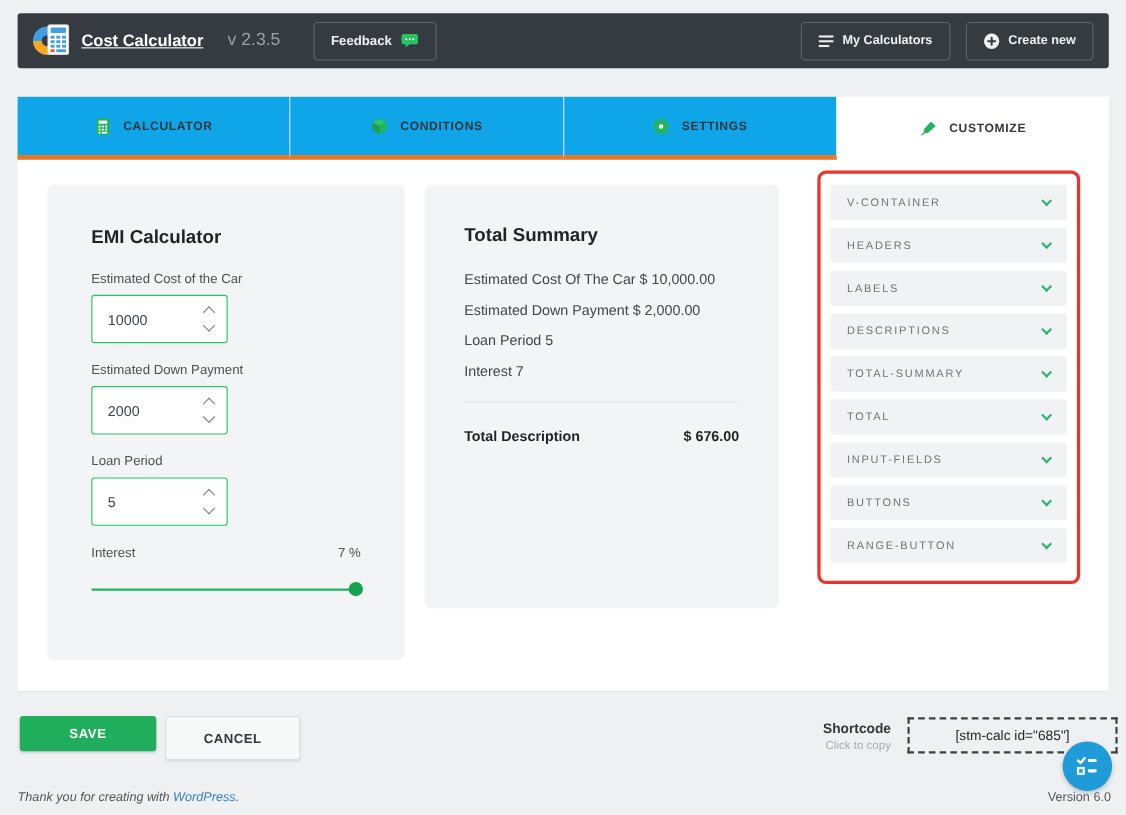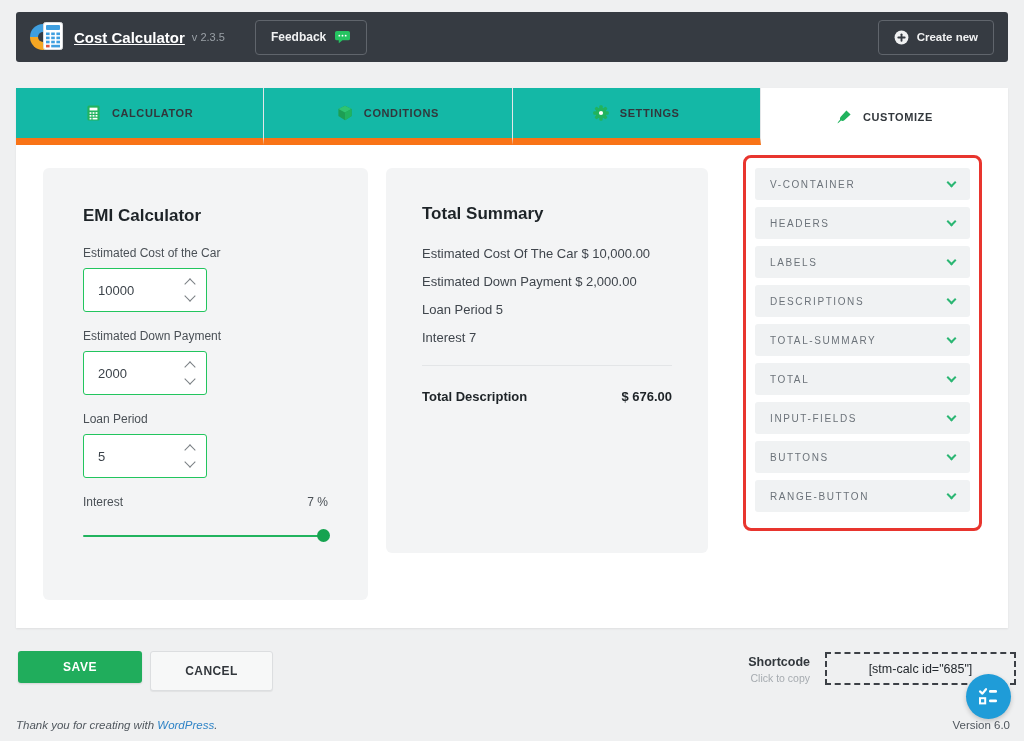--- a/index.html
+++ b/index.html
@@ -6,31 +6,31 @@
   html,body { width:1024px; height:741px; }
   body { font-family:"Liberation Sans", sans-serif; background:#eff0f1; position:relative; overflow:hidden; color:#32373c; }
 
   
   .topbar { position:absolute; left:16px; top:12px; width:992px; height:50px; background:#363b42; border-radius:3px; display:flex; align-items:center; padding:0 14px; }
   .logo { position:relative; width:34px; height:32px; flex:0 0 auto; }
   .logo-ring { position:absolute; left:0; top:3px; width:26px; height:26px; border-radius:50%; background:conic-gradient(from 140deg, #f5a623 0 130deg, #3f9fe0 130deg 240deg, #1fb8a5 240deg 360deg); }
   .logo-hole { position:absolute; left:8px; top:11px; width:10px; height:10px; border-radius:50%; background:#363b42; }
   .logo-calc { position:absolute; left:13px; top:1px; }
   .app-title { color:#fff; font-size:15px; font-weight:bold; margin-left:10px;text-decoration:underline; }
-  .app-version { color:#9aa0a6; font-size:11px; margin-left:7px; }
+  .app-version { color:#9aa0a6; font-size:16px; margin-left:22px; }
   .tb-btn { display:flex; align-items:center; gap:8px; border:1px solid #60656c; border-radius:4px; background:transparent; color:#f0f1f2; font-family:inherit; font-size:12px; font-weight:bold; padding:0 15px; height:35px; cursor:pointer; }
   .feedback-btn { margin-left:30px; }
   .tb-spacer { flex:1; }
   .tb-btn.small { font-weight:600; font-size:11.5px; }
   .tb-btn + .tb-btn.small { margin-left:14px; }
 
   
   .card { position:absolute; left:16px; top:88px; width:992px; height:540px; background:#fff; box-shadow:0 1px 2px rgba(0,0,0,.07); }
   .tabrow { display:flex; height:57px; }
-  .tab { flex:1; display:flex; align-items:center; justify-content:center; gap:11px; background:#14b8a6; border-bottom:7px solid #f97316; border-right:1px solid #e3e6e8; cursor:pointer; }
+  .tab { flex:1; display:flex; align-items:center; justify-content:center; gap:11px; background:#0ea5e9; border-bottom:4px solid #f97316; border-right:1px solid #e3e6e8; cursor:pointer; }
   .tab:last-child { border-right:none; }
   .tab.active { background:#fff; border-bottom:none; }
   .tab-label { font-size:11px; font-weight:bold; letter-spacing:.6px; color:#32373c; }
   .content { position:relative; height:483px; }
 
   
   .panel { position:absolute; background:#f3f4f5; border-radius:6px; }
   .emi-panel { left:27px; top:23px; width:325px; height:432px; padding:38px 40px 0; }
   .panel-title { font-size:17px; font-weight:bold; color:#1d2327; }
   .emi-panel .panel-title { margin-bottom:20px; }
@@ -105,20 +105,28 @@
     <span>Feedback</span>
     <svg width="17" height="15" viewBox="0 0 18 16">
       <path d="M3 1h12a2 2 0 0 1 2 2v6a2 2 0 0 1-2 2H9l-4 3v-3H3a2 2 0 0 1-2-2V3a2 2 0 0 1 2-2z" fill="#25c361"></path>
       <circle cx="5.6" cy="6" r="1" fill="#fff"></circle>
         <circle cx="9" cy="6" r="1" fill="#fff"></circle>
         <circle cx="12.4" cy="6" r="1" fill="#fff"></circle>
     </svg>
   </button>
   <div class="tb-spacer"></div>
   <button class="tb-btn small">
+    <svg width="14" height="11" viewBox="0 0 14 11" fill="#f0f1f2">
+      <rect x="0" y="0" width="14" height="2" rx="1"></rect>
+        <rect x="0" y="4.5" width="14" height="2" rx="1"></rect>
+        <rect x="0" y="9" width="10" height="2" rx="1"></rect>
+    </svg>
+    <span>My Calculators</span>
+  </button>
+  <button class="tb-btn small">
     <svg width="15" height="15" viewBox="0 0 16 16">
       <circle cx="8" cy="8" r="7.4" fill="#f0f1f2"></circle>
       <rect x="7" y="3.6" width="2" height="8.8" rx="1" fill="#363b42"></rect>
         <rect x="3.6" y="7" width="8.8" height="2" rx="1" fill="#363b42"></rect>
     </svg>
     <span>Create new</span>
   </button>
 </div>
 
 <div class="card">

